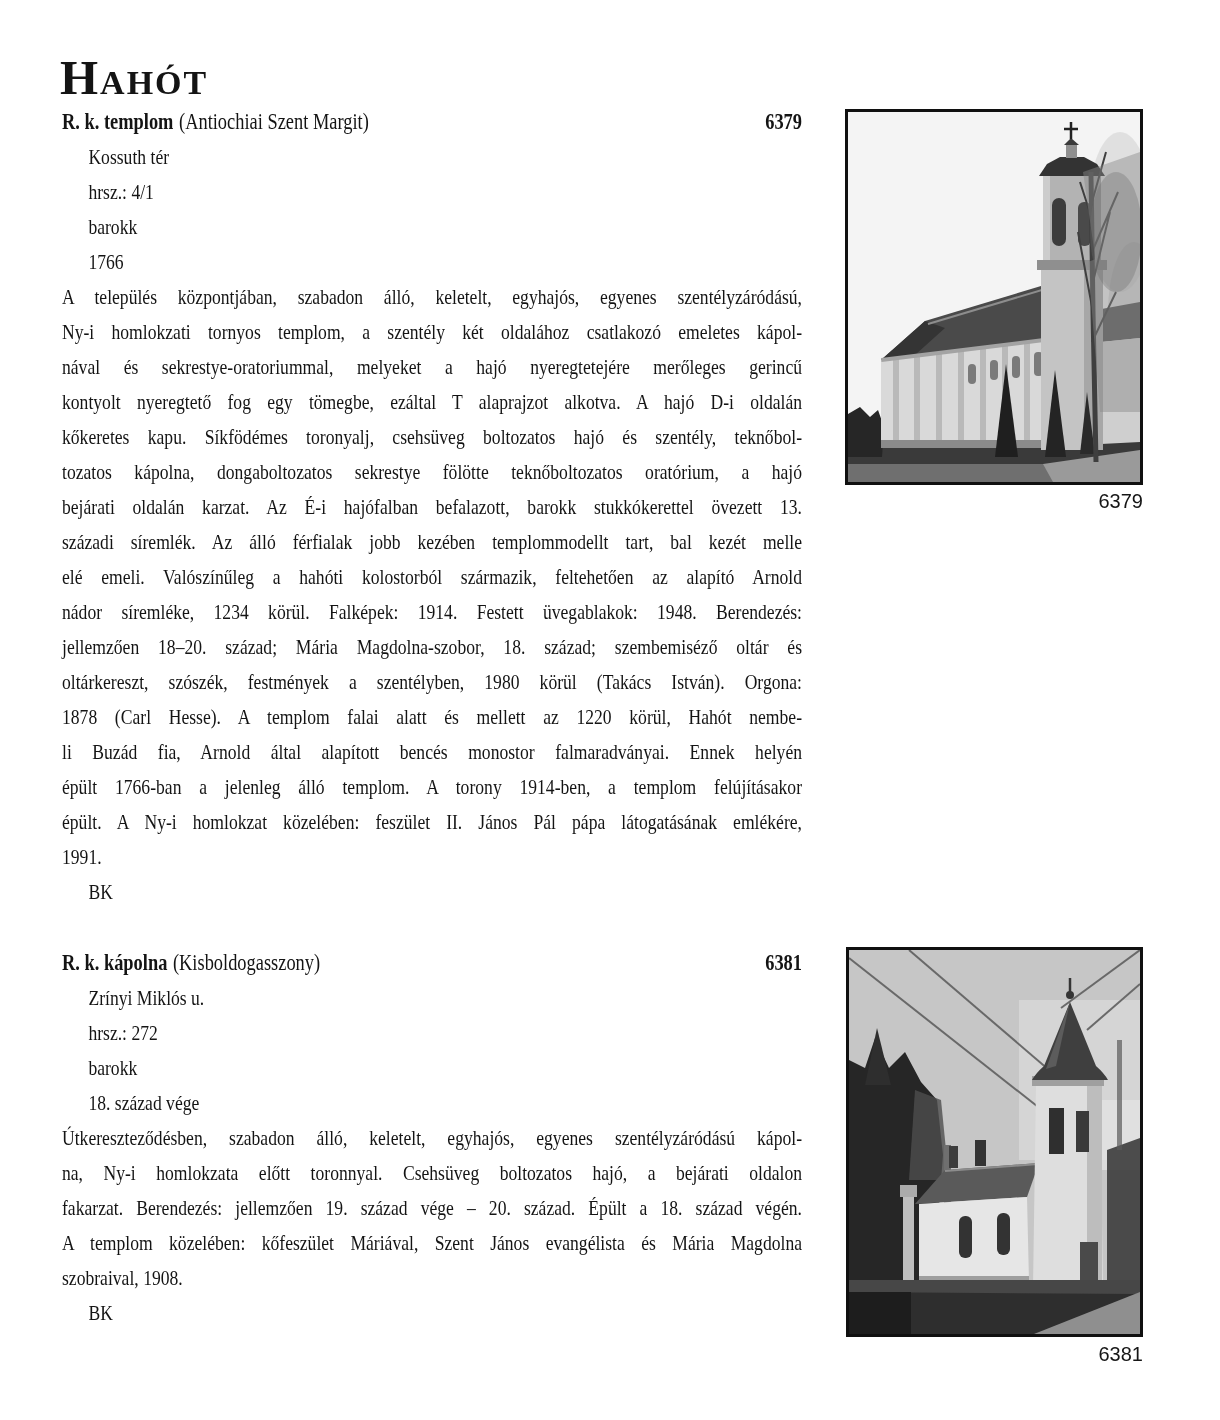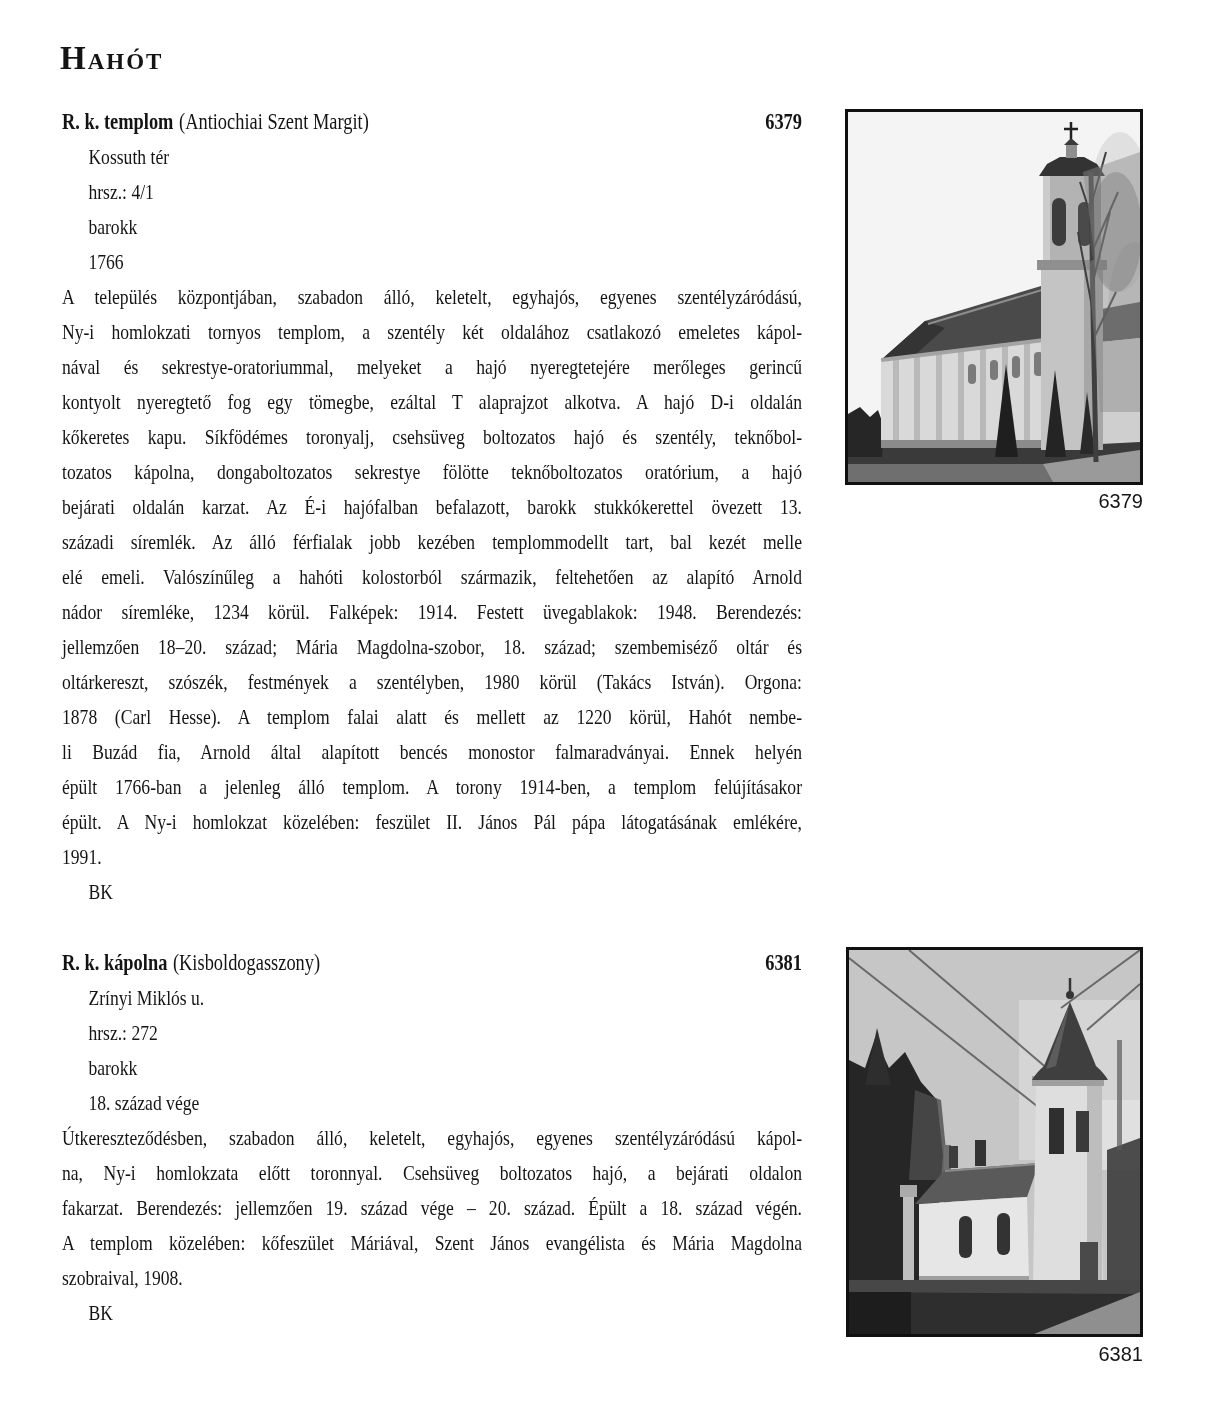--- a/index.html
+++ b/index.html
@@ -4,21 +4,21 @@
 <style>
   html,body{margin:0;padding:0;}
   body{
     width:1220px;height:1420px;position:relative;overflow:hidden;
     background:#ffffff;color:#141414;
     font-family:"Liberation Serif", serif;
   }
   .page-title{
     position:absolute;left:60px;top:20px;
     font-variant:small-caps;font-weight:bold;
-    font-size:33px;line-height:1;letter-spacing:2px;
+    font-size:49px;line-height:1;letter-spacing:2px;
   }
   
   .entry{
     position:absolute;left:62px;width:925px;
     transform:scaleX(0.8);transform-origin:0 0;
     font-size:22px;line-height:35px;
   }
   .line{height:35px;white-space:nowrap;}
   .header-line{position:relative;font-size:23px;}
   .entry-name{font-weight:bold;}

